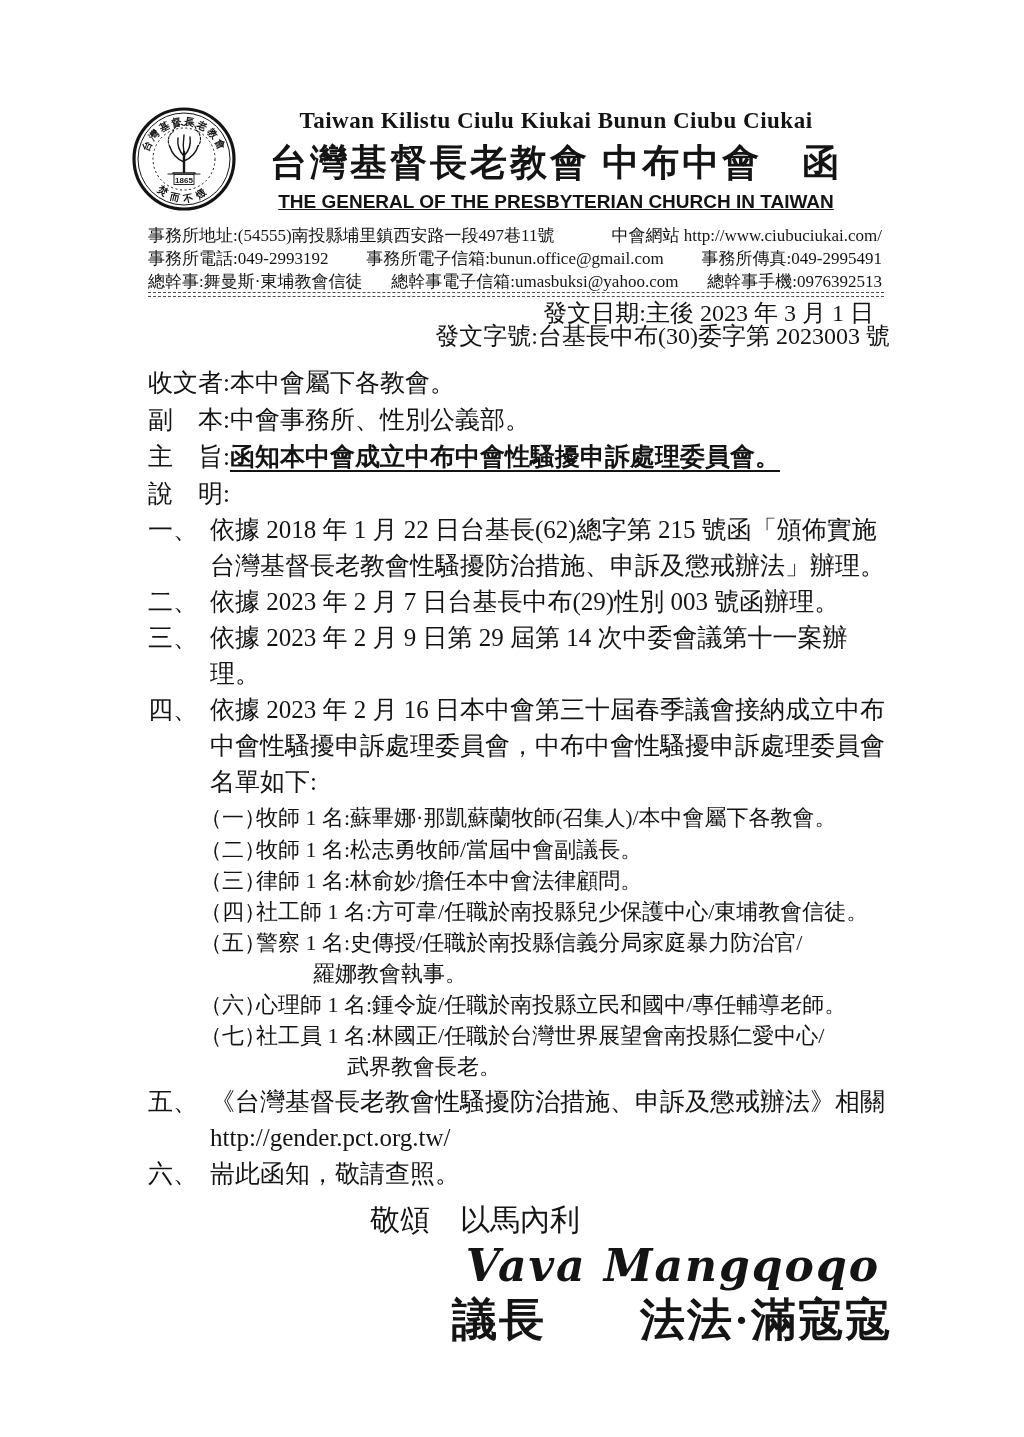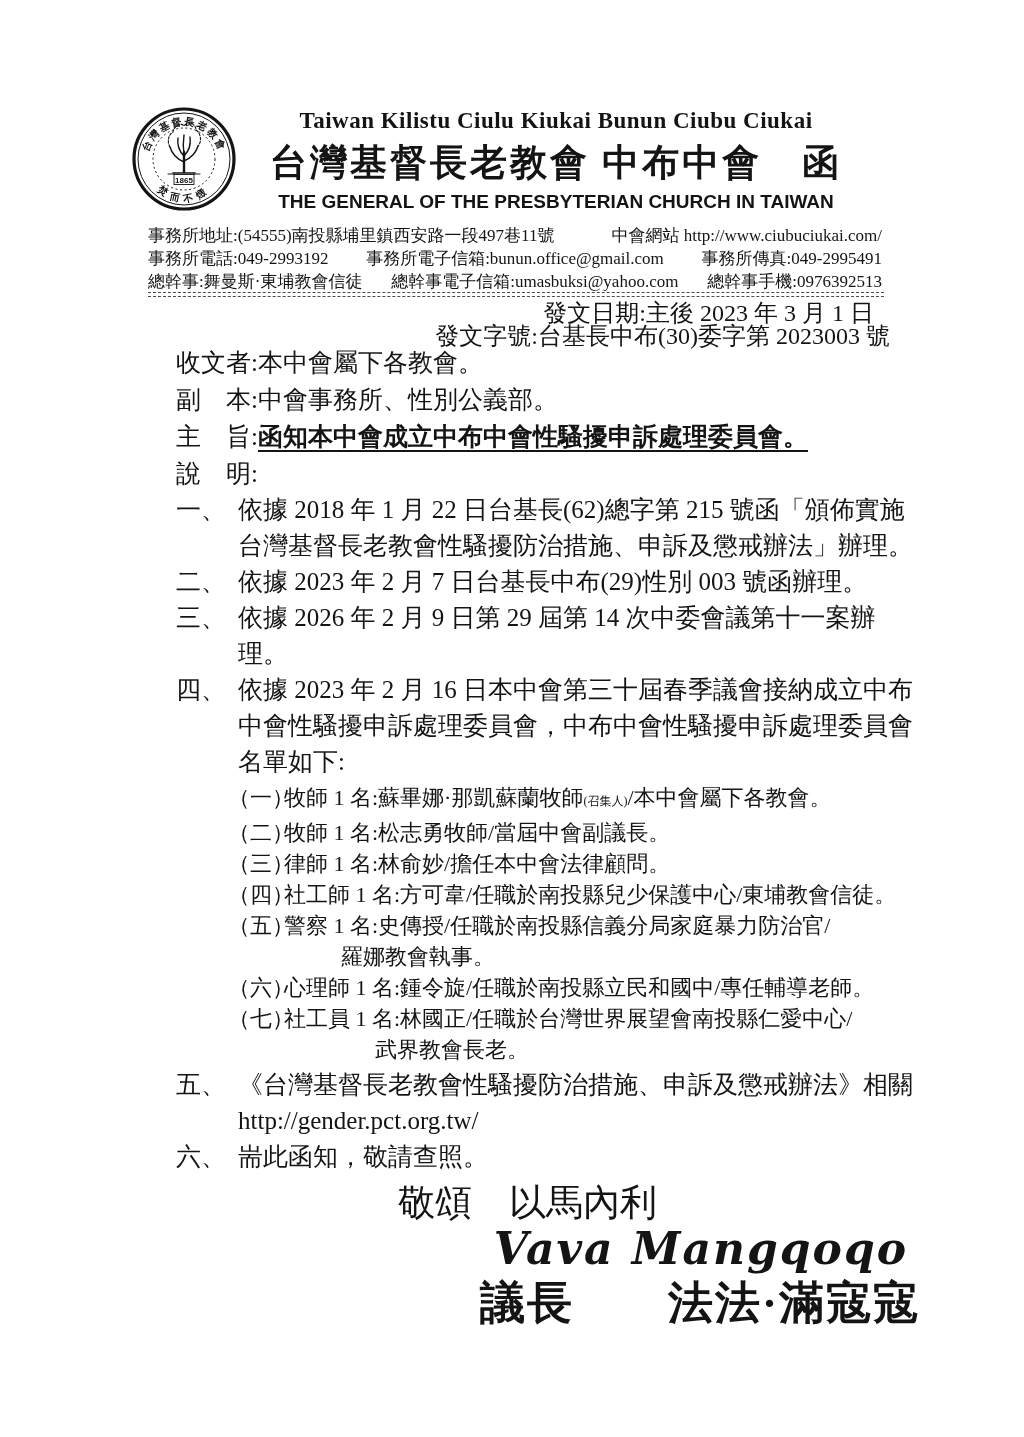--- a/index.html
+++ b/index.html
@@ -7,45 +7,45 @@
     position:relative;width:1024px;height:1437px;margin:0 auto;
     background:#ffffff;color:#141414;overflow:hidden;
     font-family:"Liberation Serif","DejaVu Serif",serif;
   }
   
   .logo{position:absolute;left:130px;top:104px;width:108px;height:110px;}
   .header{position:absolute;left:230px;top:108px;width:652px;text-align:center;}
   .h-roman{font-size:23px;font-weight:700;letter-spacing:.5px;white-space:nowrap;}
   .h-cn{font-size:37px;font-weight:700;letter-spacing:3px;margin-top:4px;white-space:nowrap;}
   .h-en{font-size:19px;font-weight:700;margin-top:3px;white-space:nowrap;
-        font-family:"Liberation Sans","DejaVu Sans",sans-serif;}
+        font-family:"Liberation Sans","DejaVu Sans",sans-serif;text-decoration:underline;}
   
   .contact{position:absolute;left:148px;top:224px;width:734px;font-size:17px;line-height:23px;}
   .c-row{display:flex;justify-content:space-between;white-space:nowrap;}
   .sep{position:absolute;left:148px;top:292px;width:736px;height:3px;
        border-top:1px dashed #4a4a4a;border-bottom:1px dashed #4a4a4a;}
   
   .meta{position:absolute;right:134px;top:302px;text-align:right;font-size:24px;line-height:23px;}
   .meta .m1{padding-right:16px;}
   
-  .docbody{position:absolute;left:148px;top:344px;width:744px;margin-left:28px;}
+  .docbody{position:absolute;left:148px;top:364px;width:744px;}
   .field{display:flex;font-size:25px;line-height:37px;white-space:nowrap;}
   .flabel{flex:none;}
   .subject-text{font-weight:700;text-decoration:underline;text-underline-offset:5px;}
   .item{display:flex;font-size:25px;line-height:36px;}
   .item .num{width:62px;flex:none;}
   .item .itext{flex:1;}
   .members{margin-left:52px;font-size:22px;line-height:31px;padding:2px 0;}
   .member{display:flex;}
   .member .mnum{width:56px;flex:none;}
-  .small-note{font-size:12px;font-family:Liberation Serif, serif;}
+  .small-note{font-size:21px;font-family:Liberation Serif, serif;}
   .indent-a{padding-left:57px;}
   .indent-b{padding-left:91px;}
   
-  .salute{font-size:37px;line-height:40px;margin:8px 0 0 222px;white-space:nowrap;}
+  .salute{font-size:30px;line-height:40px;margin:8px 0 0 222px;white-space:nowrap;}
   .sig{font-size:44px;line-height:52px;font-style:italic;font-weight:700;text-align:right;
        padding-right:12px;letter-spacing:2px;font-family:"DejaVu Serif","Liberation Serif",serif;}
   .title-line{font-size:45px;line-height:56px;font-weight:700;text-align:right;letter-spacing:2px;white-space:nowrap;}
 </style>
 </head>
 <body>
 
 <div class="page">
 
   <svg class="logo" viewBox="0 0 108 110" xmlns="http://www.w3.org/2000/svg">
@@ -134,21 +134,21 @@
       </span>
     </div>
 
     <div class="item">
       <span class="num">二、</span>
       <span class="itext">依據 2023 年 2 月 7 日台基長中布(29)性別 003 號函辦理。</span>
     </div>
 
     <div class="item">
       <span class="num">三、</span>
-      <span class="itext">依據 2026 年 2 月 9 日第 29 屆第 14 次中委會議第十一案辦理。</span>
+      <span class="itext">依據 2023 年 2 月 9 日第 29 屆第 14 次中委會議第十一案辦理。</span>
     </div>
 
     <div class="item">
       <span class="num">四、</span>
       <span class="itext">
         <span style="display:block">依據 2023 年 2 月 16 日本中會第三十屆春季議會接納成立中布</span>
         <span style="display:block">中會性騷擾申訴處理委員會，中布中會性騷擾申訴處理委員會</span>
         <span style="display:block">名單如下:</span>
       </span>
     </div>

